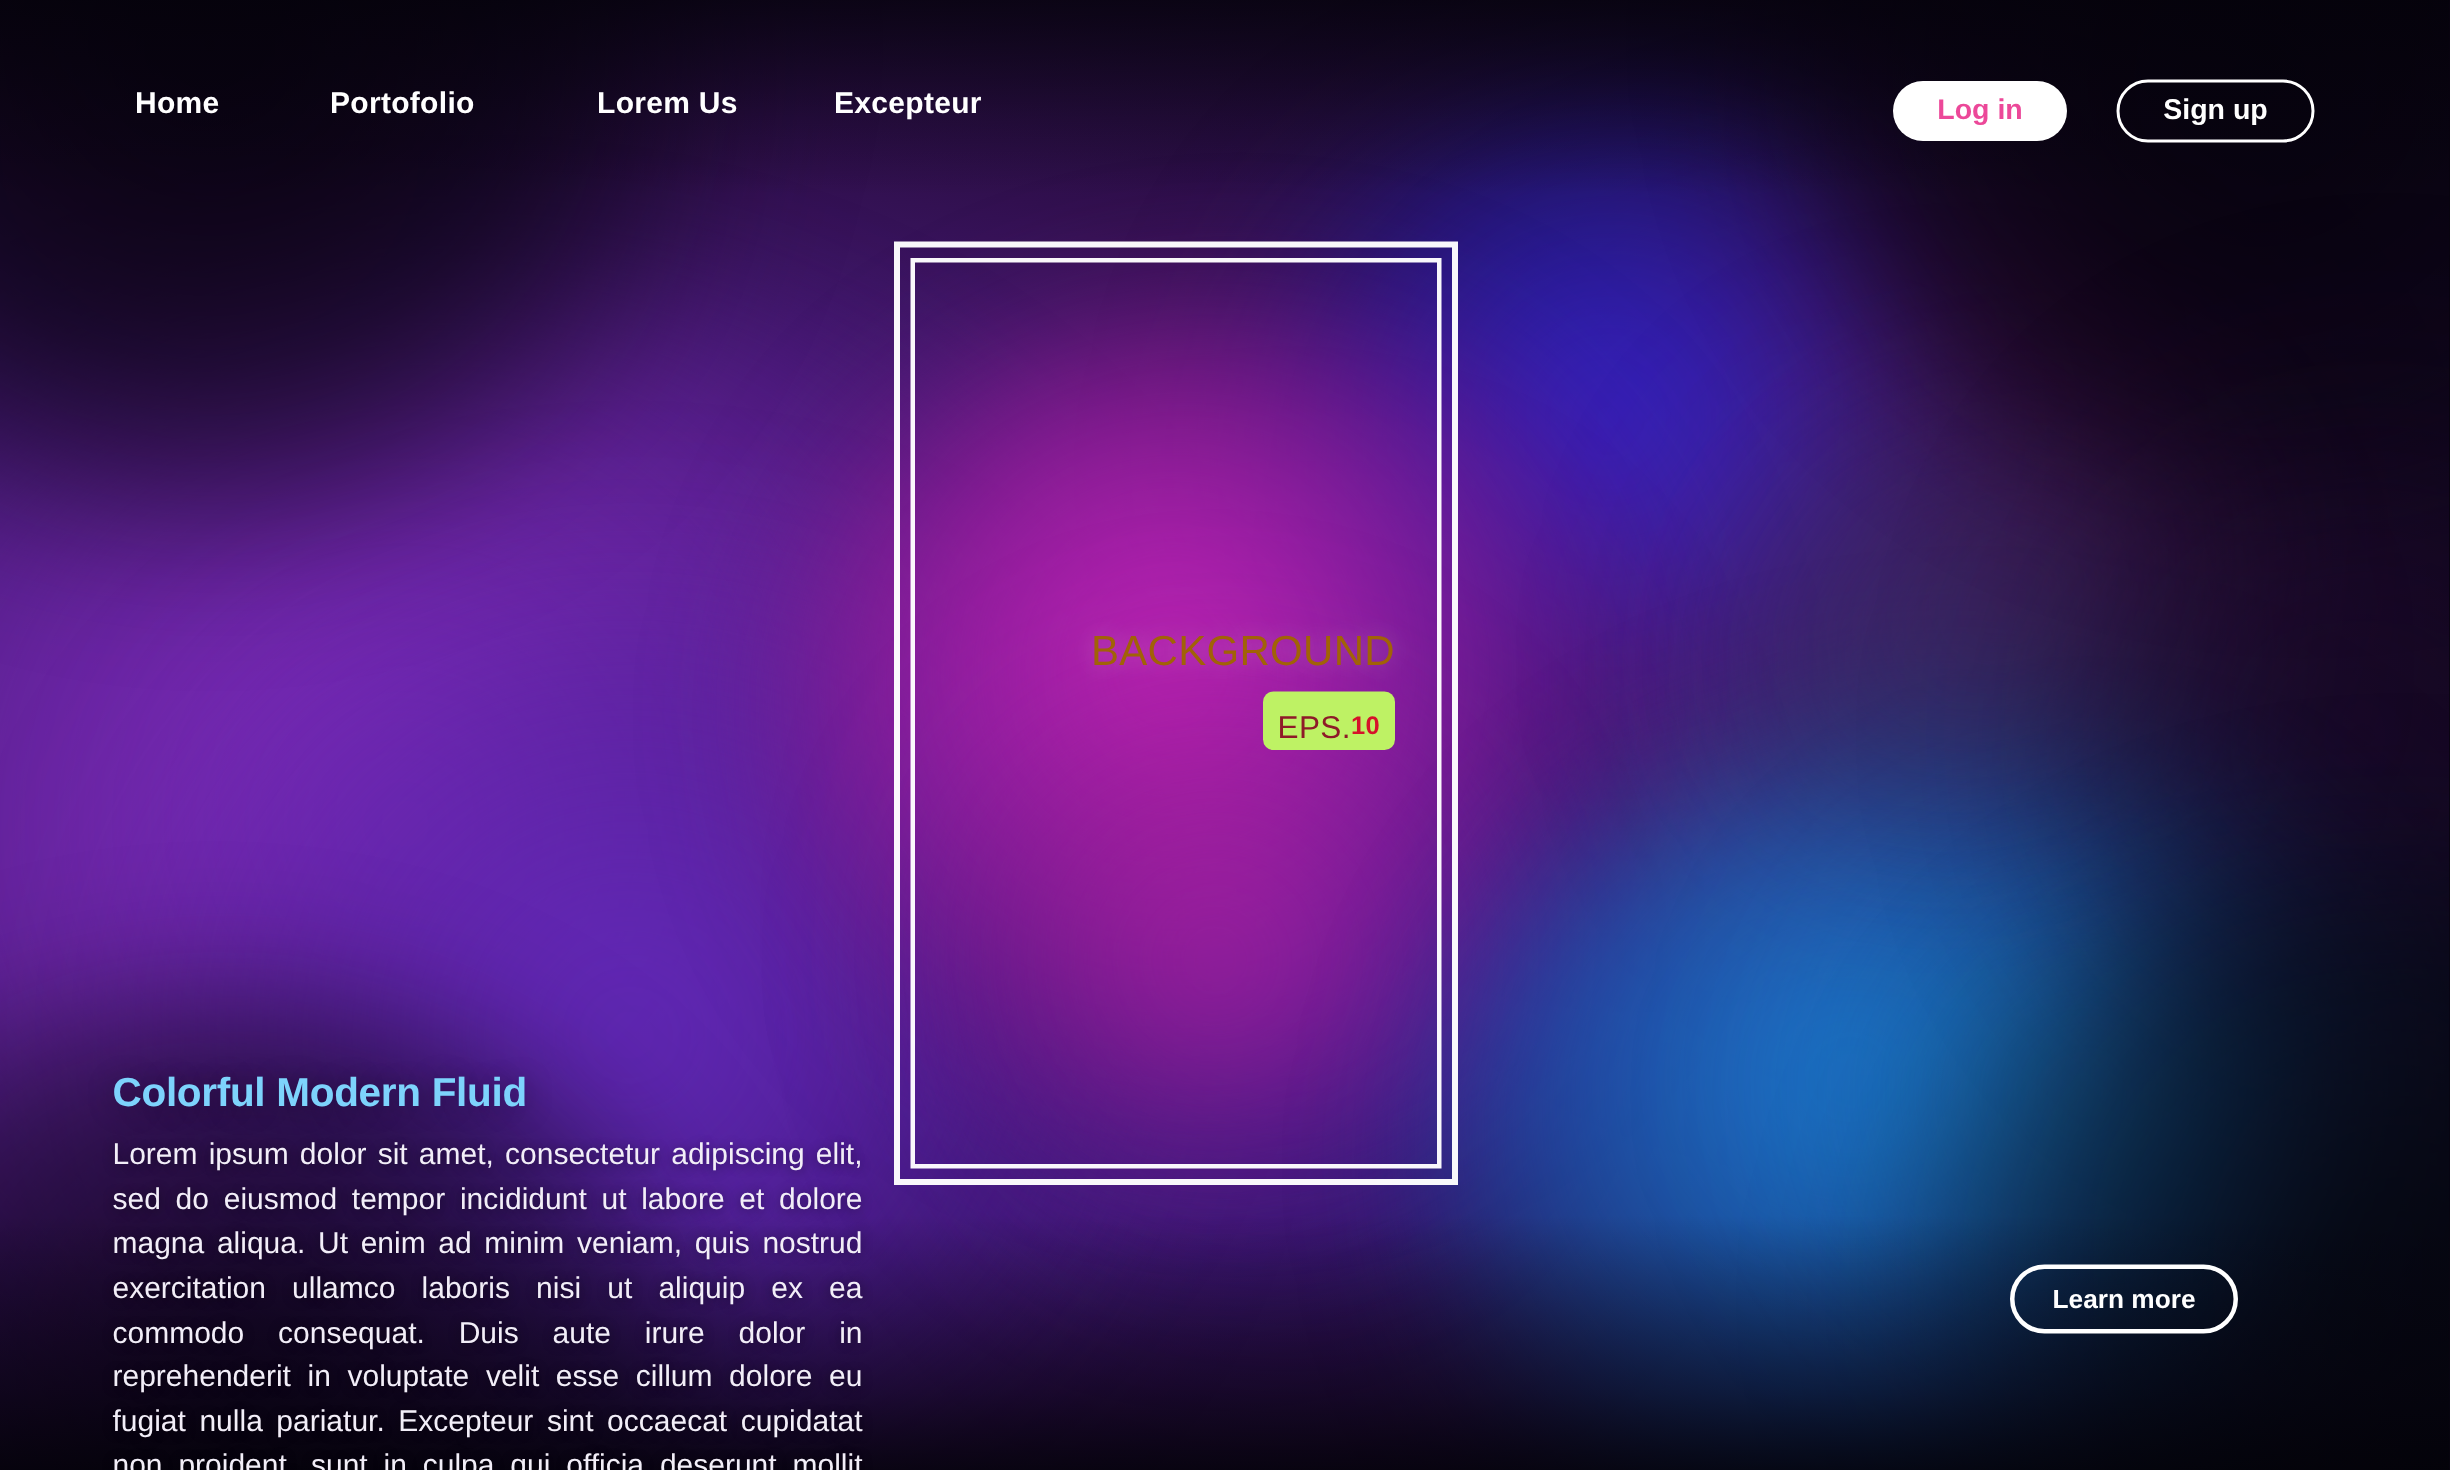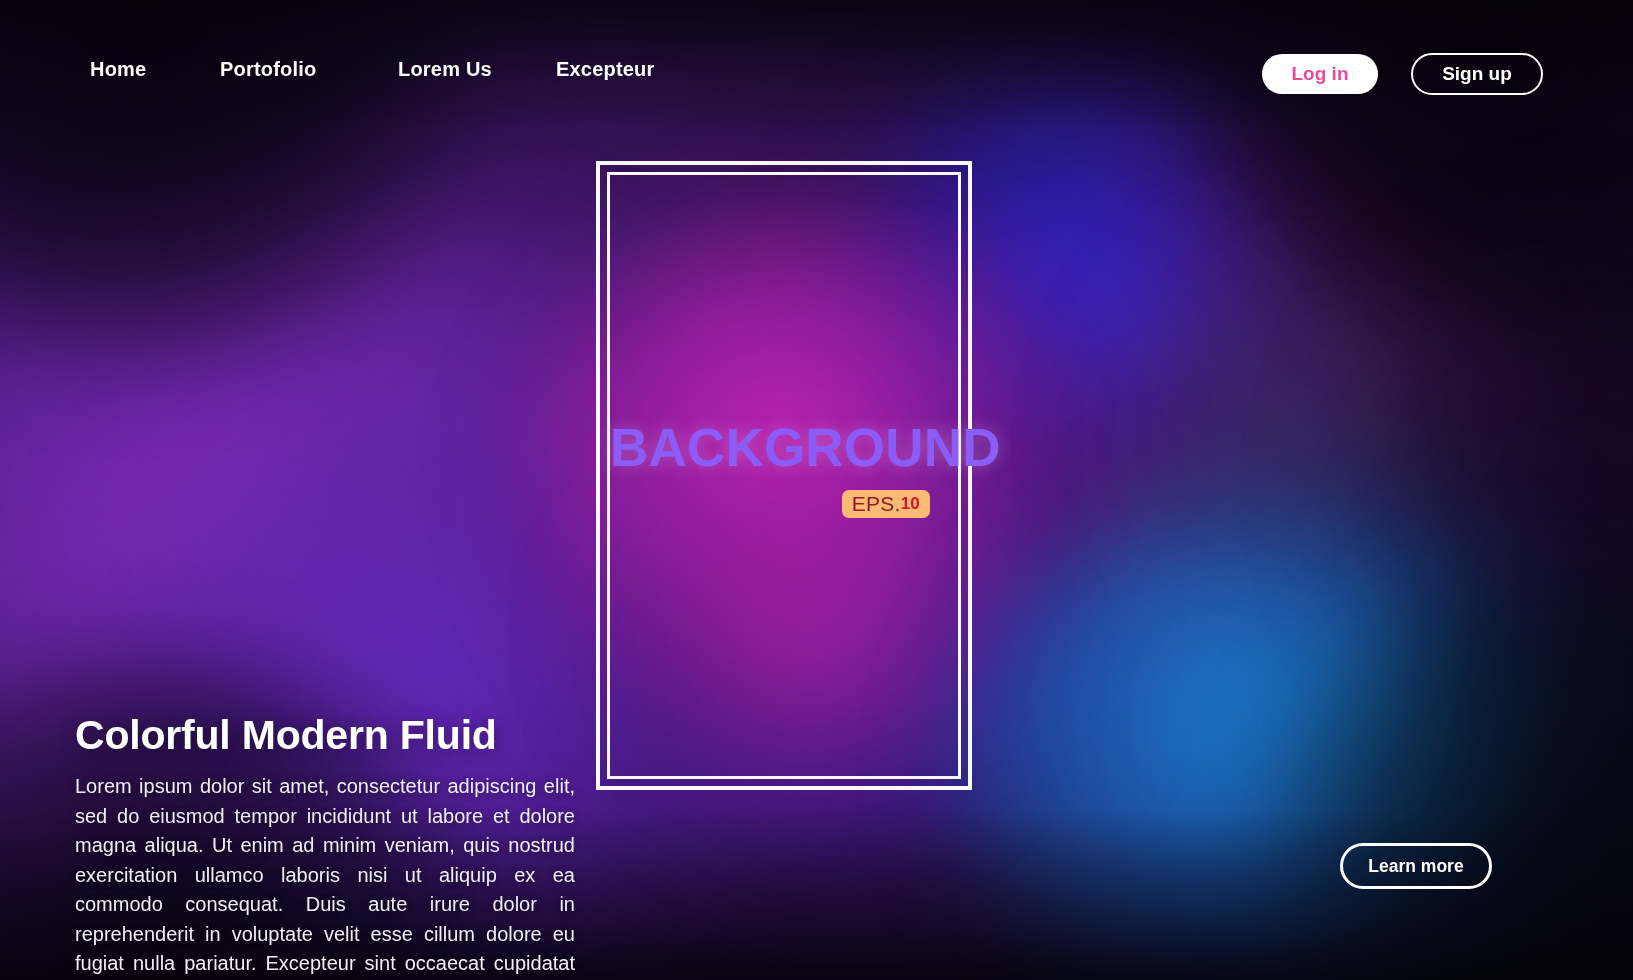--- a/index.html
+++ b/index.html
@@ -196,33 +196,33 @@
   }
   #poster-abstract {
     color:#ffffff;
     font-size:40px;
     font-weight:400;
     letter-spacing:1.2px;
     line-height:1.05;
     text-shadow:0 0 14px rgba(255,255,255,0.22);
   }
   #poster-background {
-    color:#8b5cf6;
-    font-size:53px;
-    font-weight:bold;
+    color:#a16207;
+    font-size:28px;
+    font-weight:normal;
     letter-spacing:0.2px;
     line-height:1.15;
     margin-top:6px;
     text-shadow:0 0 16px rgba(255,255,255,0.25);
   }
   #eps-badge {
-    display:inline-flex; align-items:center; justify-content:center;
-    background:#fdba74;
+    display:inline-flex; align-items:flex-start; justify-content:center;
+    background:#bef264;
     border-radius:7px;
-    padding:3px 10px 4px 10px;
+    padding:14px 10px 4px 10px;
     margin-top:11px;
     line-height:1;
   }
   #eps-label {
     color:#8e1a28;
     font-size:21px;
     font-weight:500;
     letter-spacing:0.3px;
   }
   #eps-version {
@@ -233,22 +233,22 @@
   }
 
   
   #intro {
     position:absolute;
     left:75px; top:713px;
     width:500px;
     z-index:18;
   }
   #intro-title {
-    color:#ffffff;
-    font-size:41px;
+    color:#7dd3fc;
+    font-size:27px;
     font-weight:bold;
     letter-spacing:-0.2px;
     line-height:1.12;
     white-space:nowrap;
     text-shadow:0 2px 18px rgba(0,0,0,0.35);
   }
   #intro-body {
     margin-top:13px;
     width:500px;
     color:#f2eef8;

